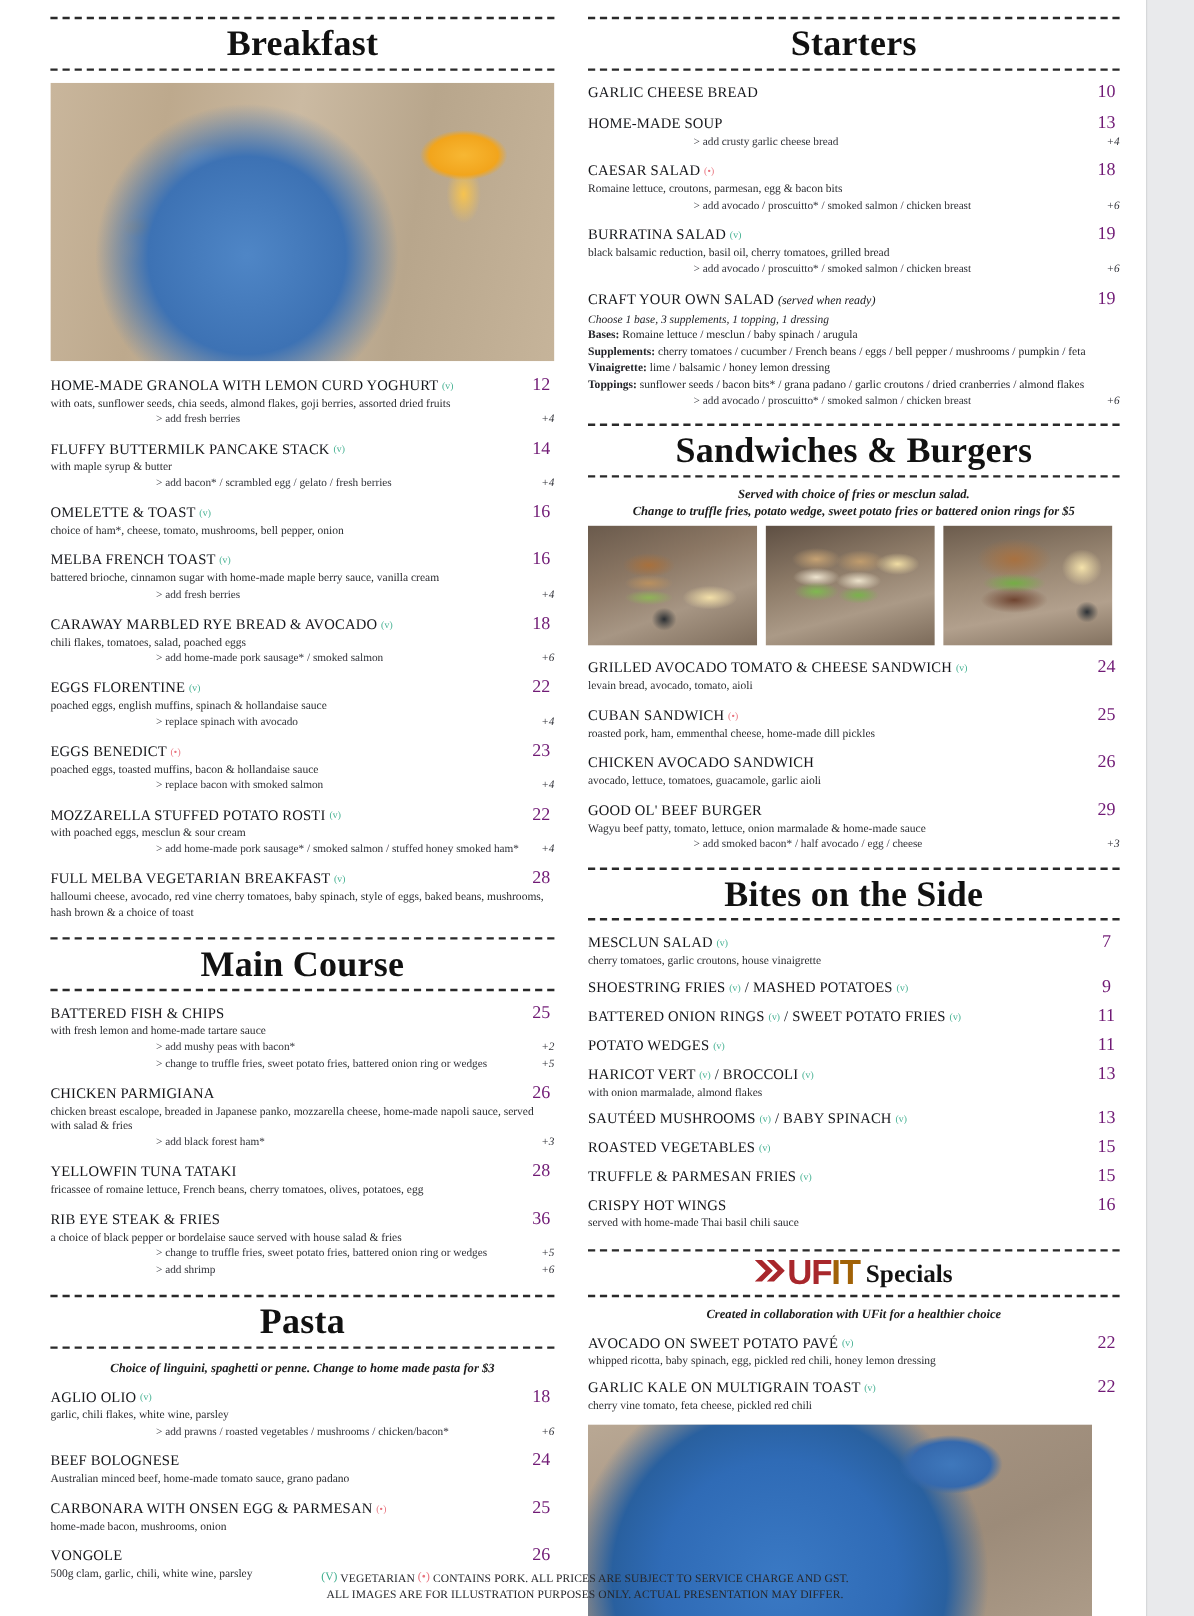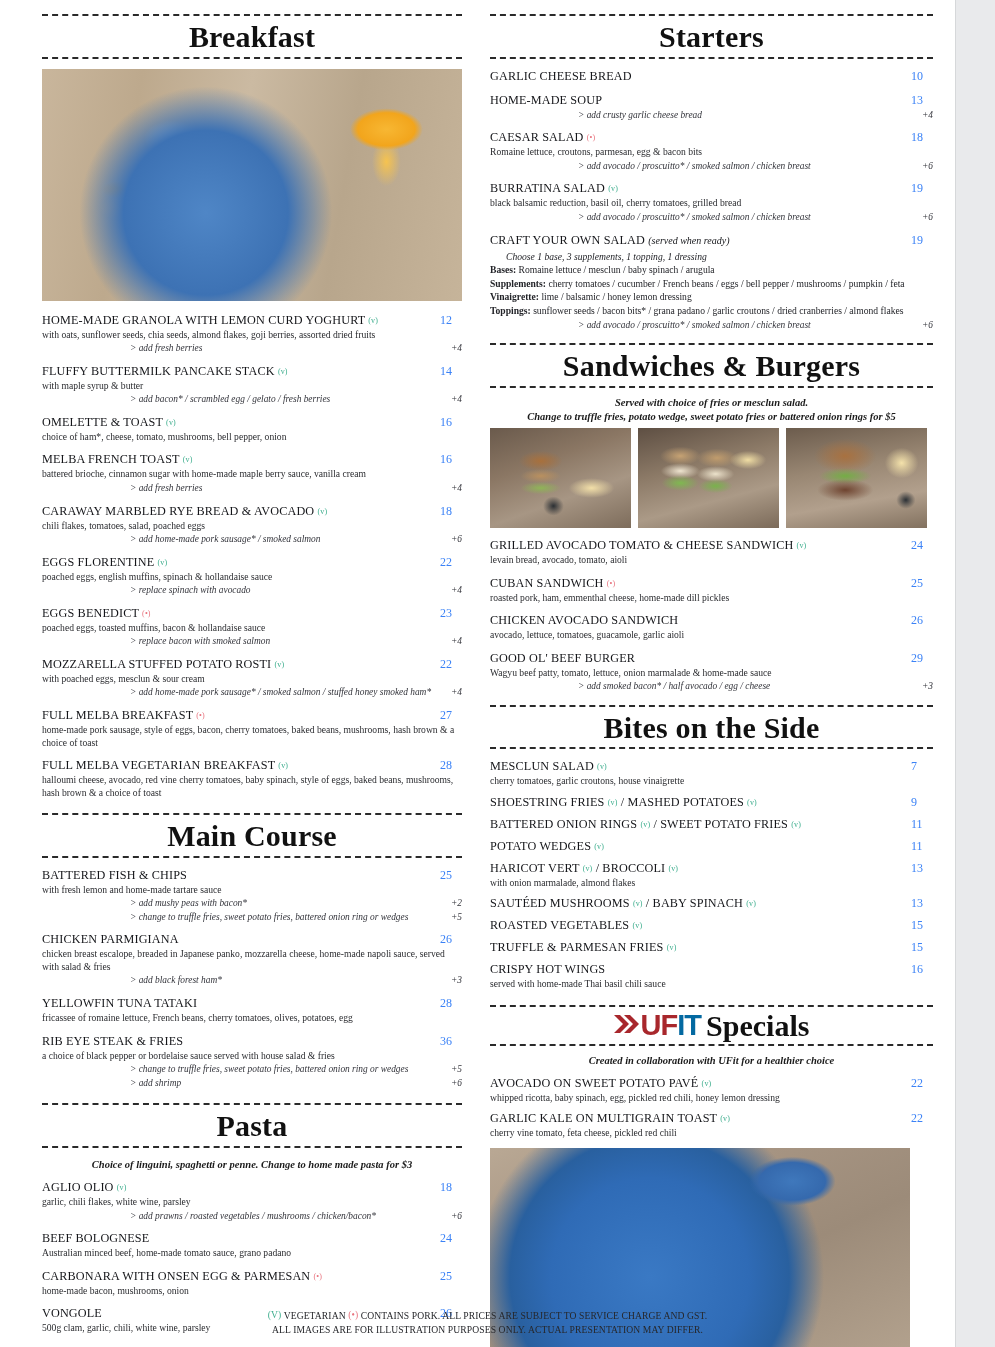--- a/index.html
+++ b/index.html
@@ -64,44 +64,43 @@
     justify-content: space-between;
     gap: 23px;
   }
   .name {
     font-size: 12.2px;
     letter-spacing: .15px;
     color: #15161a;
     line-height: 1.2;
   }
   .price {
-    font-size: 12px;
-    color: #3b82f6;
+    font-size: 15px;
+    color: #701a75;
     white-space: nowrap;
     flex: 0 0 auto;
-    text-align: left;
+    text-align: center;
     min-width: 22px;
   }
   .desc {
     font-size: 9.6px;
     color: #2a2b2f;
     line-height: 1.3;
     margin-top: 1px;
     max-width: 420px;
   }
   .addon-row {
     display: flex;
     align-items: baseline;
     justify-content: space-between;
     gap: 8px;
     margin-top: 1px;
   }
   .addon {
     font-size: 9.4px;
-    font-style: italic;
     color: #32333a;
     padding-left: 88px;
     line-height: 1.35;
     text-align: center;
   }
   .addon-price {
     font-size: 9.4px;
     font-style: italic;
     color: #32333a;
     white-space: nowrap;
@@ -114,21 +113,21 @@
 
   
   .tag-v { color: #3fae8e; font-size: 8px; vertical-align: 1px; }
   .tag-p { color: #e8737e; font-size: 8px; vertical-align: 1px; }
 
   
   .craft-lines { margin-top: 2px; }
   .craft-lines .ln {
     font-size: 9.6px; line-height: 1.42; color: #232429;
   }
-  .craft-lines .ln.it { font-style: italic; margin-left: 16px; }
+  .craft-lines .ln.it { font-style: italic; }
   .craft-lines .ln b { font-weight: bold; }
 
   
   .photo { position: relative; overflow: hidden; background:#cdbfae; }
   .photo-breakfast {
     width: 420px; height: 232px;
     margin: 2px 0 12px 0;
   }
   .burger-strip {
     display: flex; gap: 7px; margin: 2px 0 10px 0;
@@ -217,21 +216,21 @@
   .ufit-logo {
     display: flex; align-items: center;
     font-family: "Liberation Sans", sans-serif;
     font-weight: bold;
     font-size: 29px;
     letter-spacing: -1px;
     line-height: 1;
   }
   .chev { display: inline-block; margin-right: 1px; }
   .ufit-specials {
-    font-size: 30px; font-weight: bold; color: #111; line-height: 1;
+    font-size: 21px; font-weight: bold; color: #111; line-height: 1;
   }
 
   
   .footer {
     position: absolute;
     left: 0; bottom: 10px; width: 975px;
     text-align: center;
     font-size: 9.6px;
     line-height: 1.45;
     color: #26272b;
@@ -333,27 +332,20 @@
           <div class="item">
             <div class="row">
               <div class="name"><span>MOZZARELLA STUFFED POTATO ROSTI</span> <span class="tag-v">(v)</span></div>
               <div class="price">22</div>
             </div>
             <div class="desc">with poached eggs, mesclun &amp; sour cream</div>
             <div class="addon-row">
               <div class="addon">&gt; add home-made pork sausage* / smoked salmon / stuffed honey smoked ham*</div>
               <div class="addon-price">+4</div>
             </div>
-          </div>
-          <div class="item">
-            <div class="row">
-              <div class="name"><span>FULL MELBA BREAKFAST</span> <span class="tag-p">(•)</span></div>
-              <div class="price">27</div>
-            </div>
-            <div class="desc">home-made pork sausage, style of eggs, bacon, cherry tomatoes, baked beans, mushrooms, hash brown &amp; a choice of toast</div>
           </div>
           <div class="item">
             <div class="row">
               <div class="name"><span>FULL MELBA VEGETARIAN BREAKFAST</span> <span class="tag-v">(v)</span></div>
               <div class="price">28</div>
             </div>
             <div class="desc">halloumi cheese, avocado, red vine cherry tomatoes, baby spinach, style of eggs,  baked beans, mushrooms, hash brown &amp; a choice of toast</div>
           </div>
         </div>
 
@@ -639,21 +631,21 @@
       <div class="ufit-head" style="margin-top:14px;">
         <div class="ufit-line">
           <span class="ufit-logo">
             <span class="chev">
               <svg width="26" height="22" viewBox="0 0 26 22" aria-hidden="true">
                 <polygon points="0,2 9,11 0,20 6,20 15,11 6,2" fill="#a8272c"></polygon>
                 <polygon points="10,2 19,11 10,20 16,20 25,11 16,2" fill="#a8272c"></polygon>
               </svg>
             </span>
             <span style="color:#a8272c;">UF</span>
-            <span style="color:#0369a1;">IT</span>
+            <span style="color:#a16207;">IT</span>
           </span>
           <span class="ufit-specials">Specials</span>
         </div>
       </div>
       <div class="subnote">Created in collaboration with UFit for a healthier choice</div>
       <div id="ufit-items">
           <div class="item compact">
             <div class="row">
               <div class="name"><span>AVOCADO ON SWEET POTATO PAVÉ</span> <span class="tag-v">(v)</span></div>
               <div class="price">22</div>

